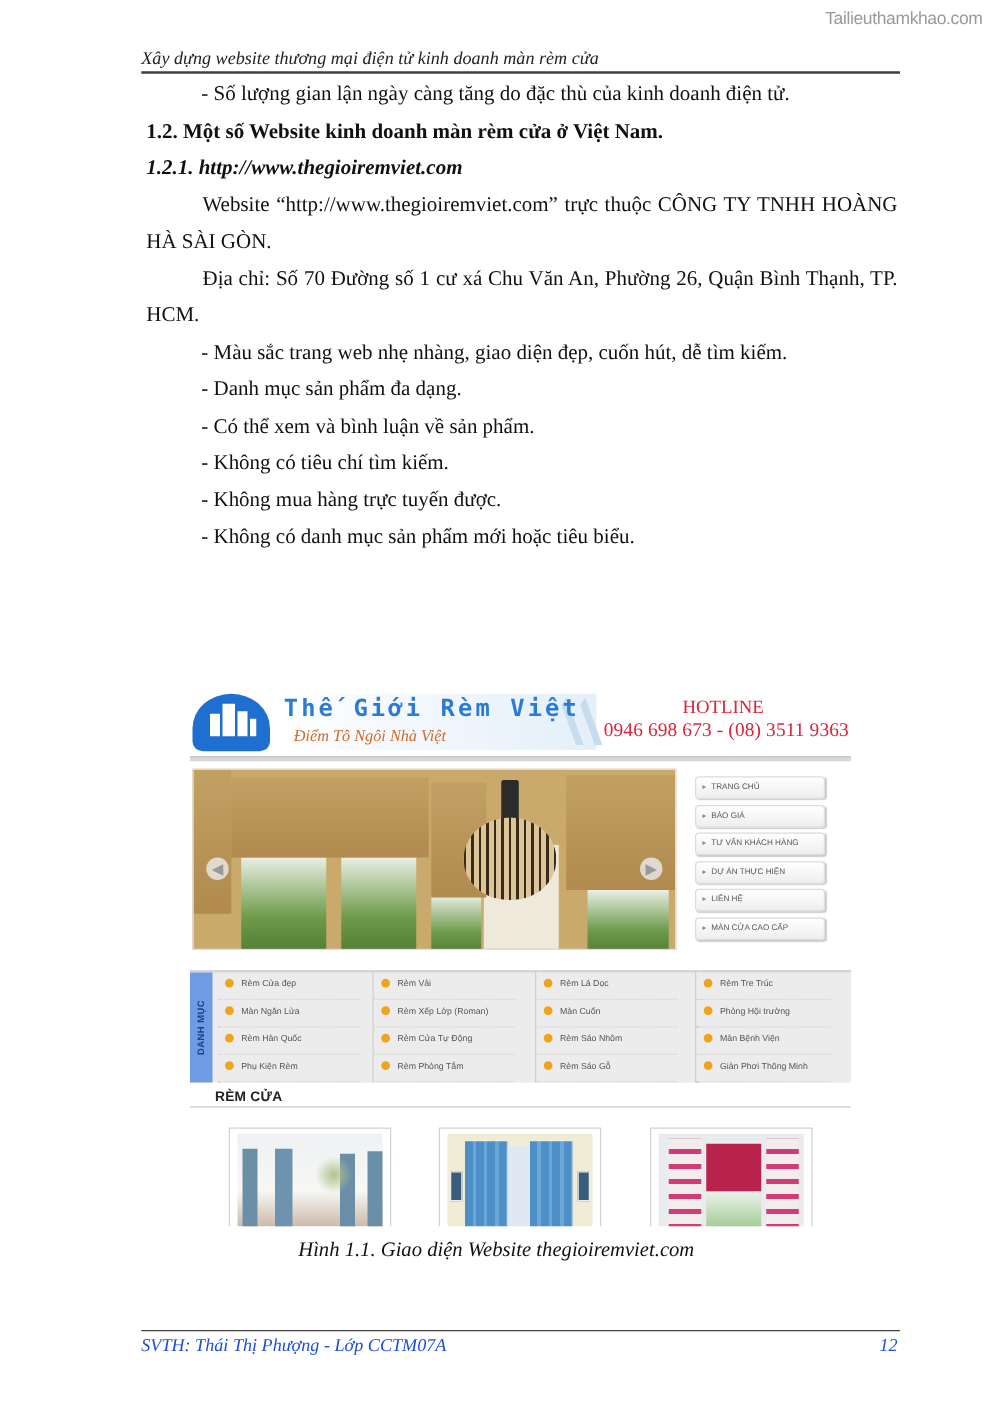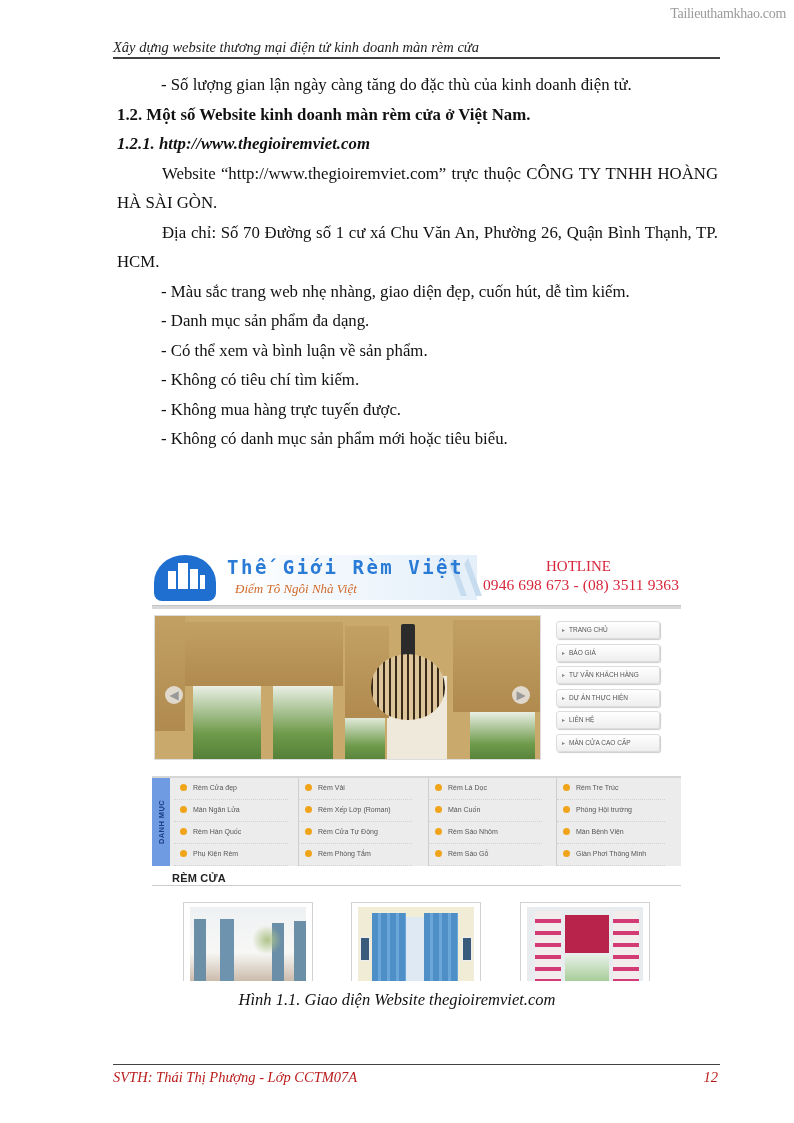--- a/index.html
+++ b/index.html
@@ -1,19 +1,19 @@
 <!DOCTYPE html>
 <html><head>
 <meta charset="utf-8">
 <style>
   * { box-sizing: border-box; margin: 0; padding: 0; }
   html, body { width: 794px; height: 1123px; background: #ffffff; overflow: hidden; }
   body { position: relative; font-family: "Liberation Serif", "DejaVu Serif", serif; color: #111; }
 
-  .watermark { position: absolute; top: 6px; right: 8px; font-family: Liberation Serif, serif; font-size: 14px; color: #9a9a9a; letter-spacing: -0.3px; }
+  .watermark { position: absolute; top: 6px; right: 8px; font-family: Liberation Sans, sans-serif; font-size: 14px; color: #9a9a9a; letter-spacing: -0.3px; }
 
   .page-header { position: absolute; left: 113px; top: 36px; width: 607px; height: 23px; border-bottom: 2px solid #404040; }
   .page-header span { font-style: italic; font-size: 14.5px; color: #222; position: absolute; left: 0; top: 3px; }
 
   .body-text { position: absolute; left: 117px; width: 601px; font-size: 16.8px; line-height: 29.5px; }
   .para { text-align: justify; text-indent: 45px; }
   .bullet { padding-left: 44px; }
   .h2 { font-weight: bold; }
   .h3 { font-weight: bold; font-style: italic; }
 
@@ -52,32 +52,32 @@
 
   .sec-title { position: absolute; left: 20px; top: 322px; font-size: 11px; font-weight: bold; color: #222; letter-spacing: .2px; }
   .sec-rule { position: absolute; left: 0; top: 335px; width: 529px; height: 1px; background: #ccc; }
 
   .thumb { position: absolute; top: 352px; width: 130px; height: 82px; border: 1px solid #d2d2d2; background: #fff; padding: 4px 6px 0; }
   .thumb .img { width: 100%; height: 100%; position: relative; overflow: hidden; }
 
   .caption { position: absolute; left: 0; width: 794px; top: 990px; text-align: center; font-style: italic; font-size: 16.5px; }
 
   .footer { position: absolute; left: 113px; top: 1064px; width: 607px; border-top: 1px solid #444; height: 24px; }
-  .footer span { position: absolute; top: 4px; font-style: italic; font-size: 14.5px; color: #b91c1c; }
+  .footer span { position: absolute; top: 4px; font-style: italic; font-size: 14.5px; color: #1d4ed8; }
 </style>
 </head>
 <body>
 
 <div class="watermark">Tailieuthamkhao.com</div>
 
 <div class="page-header">
   <span>Xây dựng website thương mại điện tử kinh doanh màn rèm cửa</span>
 </div>
 
-<div class="body-text" style="top:70px;">
+<div class="body-text" style="top:60px;">
   <div class="bullet">- Số lượng gian lận ngày càng tăng do đặc thù của  kinh doanh điện tử.</div>
   <div class="h2">1.2.  Một số Website kinh doanh màn rèm cửa ở Việt Nam.</div>
   <div class="h3">1.2.1. http://www.thegioiremviet.com</div>
   <div class="para">Website “http://www.thegioiremviet.com” trực thuộc CÔNG TY TNHH HOÀNG HÀ SÀI GÒN.</div>
   <div class="para"><span>Địa chỉ:</span><span> Số 70 Đường số 1 cư xá Chu Văn An, Phường 26, Quận Bình Thạnh, TP. HCM.</span></div>
   <div class="bullet">- Màu sắc trang web nhẹ nhàng, giao diện đẹp, cuốn hút, dễ tìm kiếm.</div>
   <div class="bullet">- Danh mục sản phẩm đa dạng.</div>
   <div class="bullet">- Có thể xem và bình luận về sản phẩm.</div>
   <div class="bullet">- Không có tiêu chí tìm kiếm.</div>
   <div class="bullet">- Không mua hàng trực tuyến được.</div>

